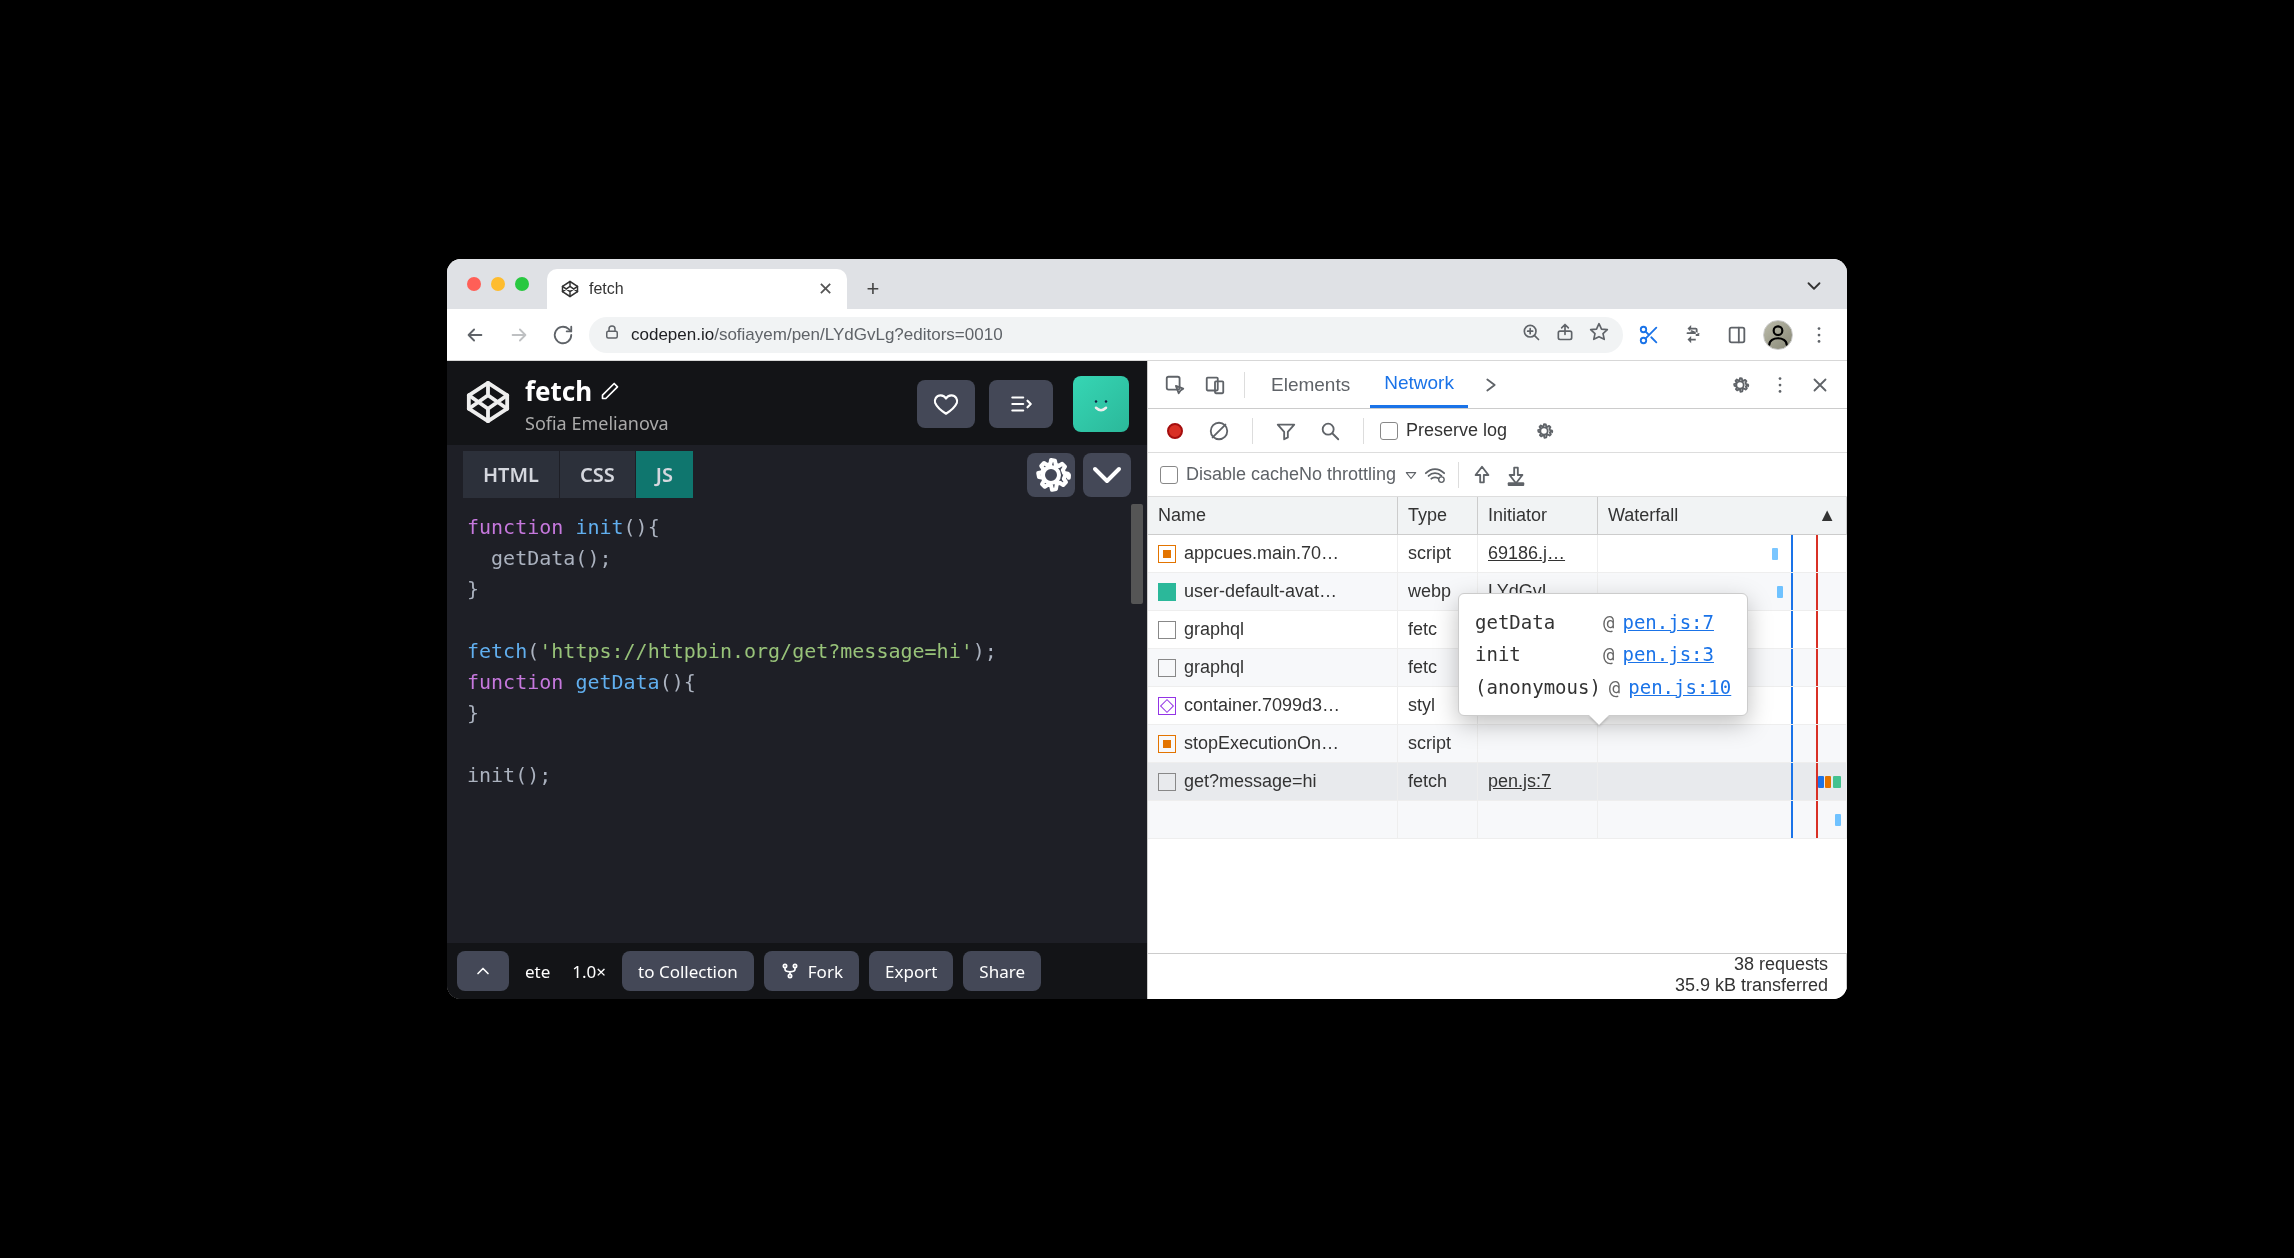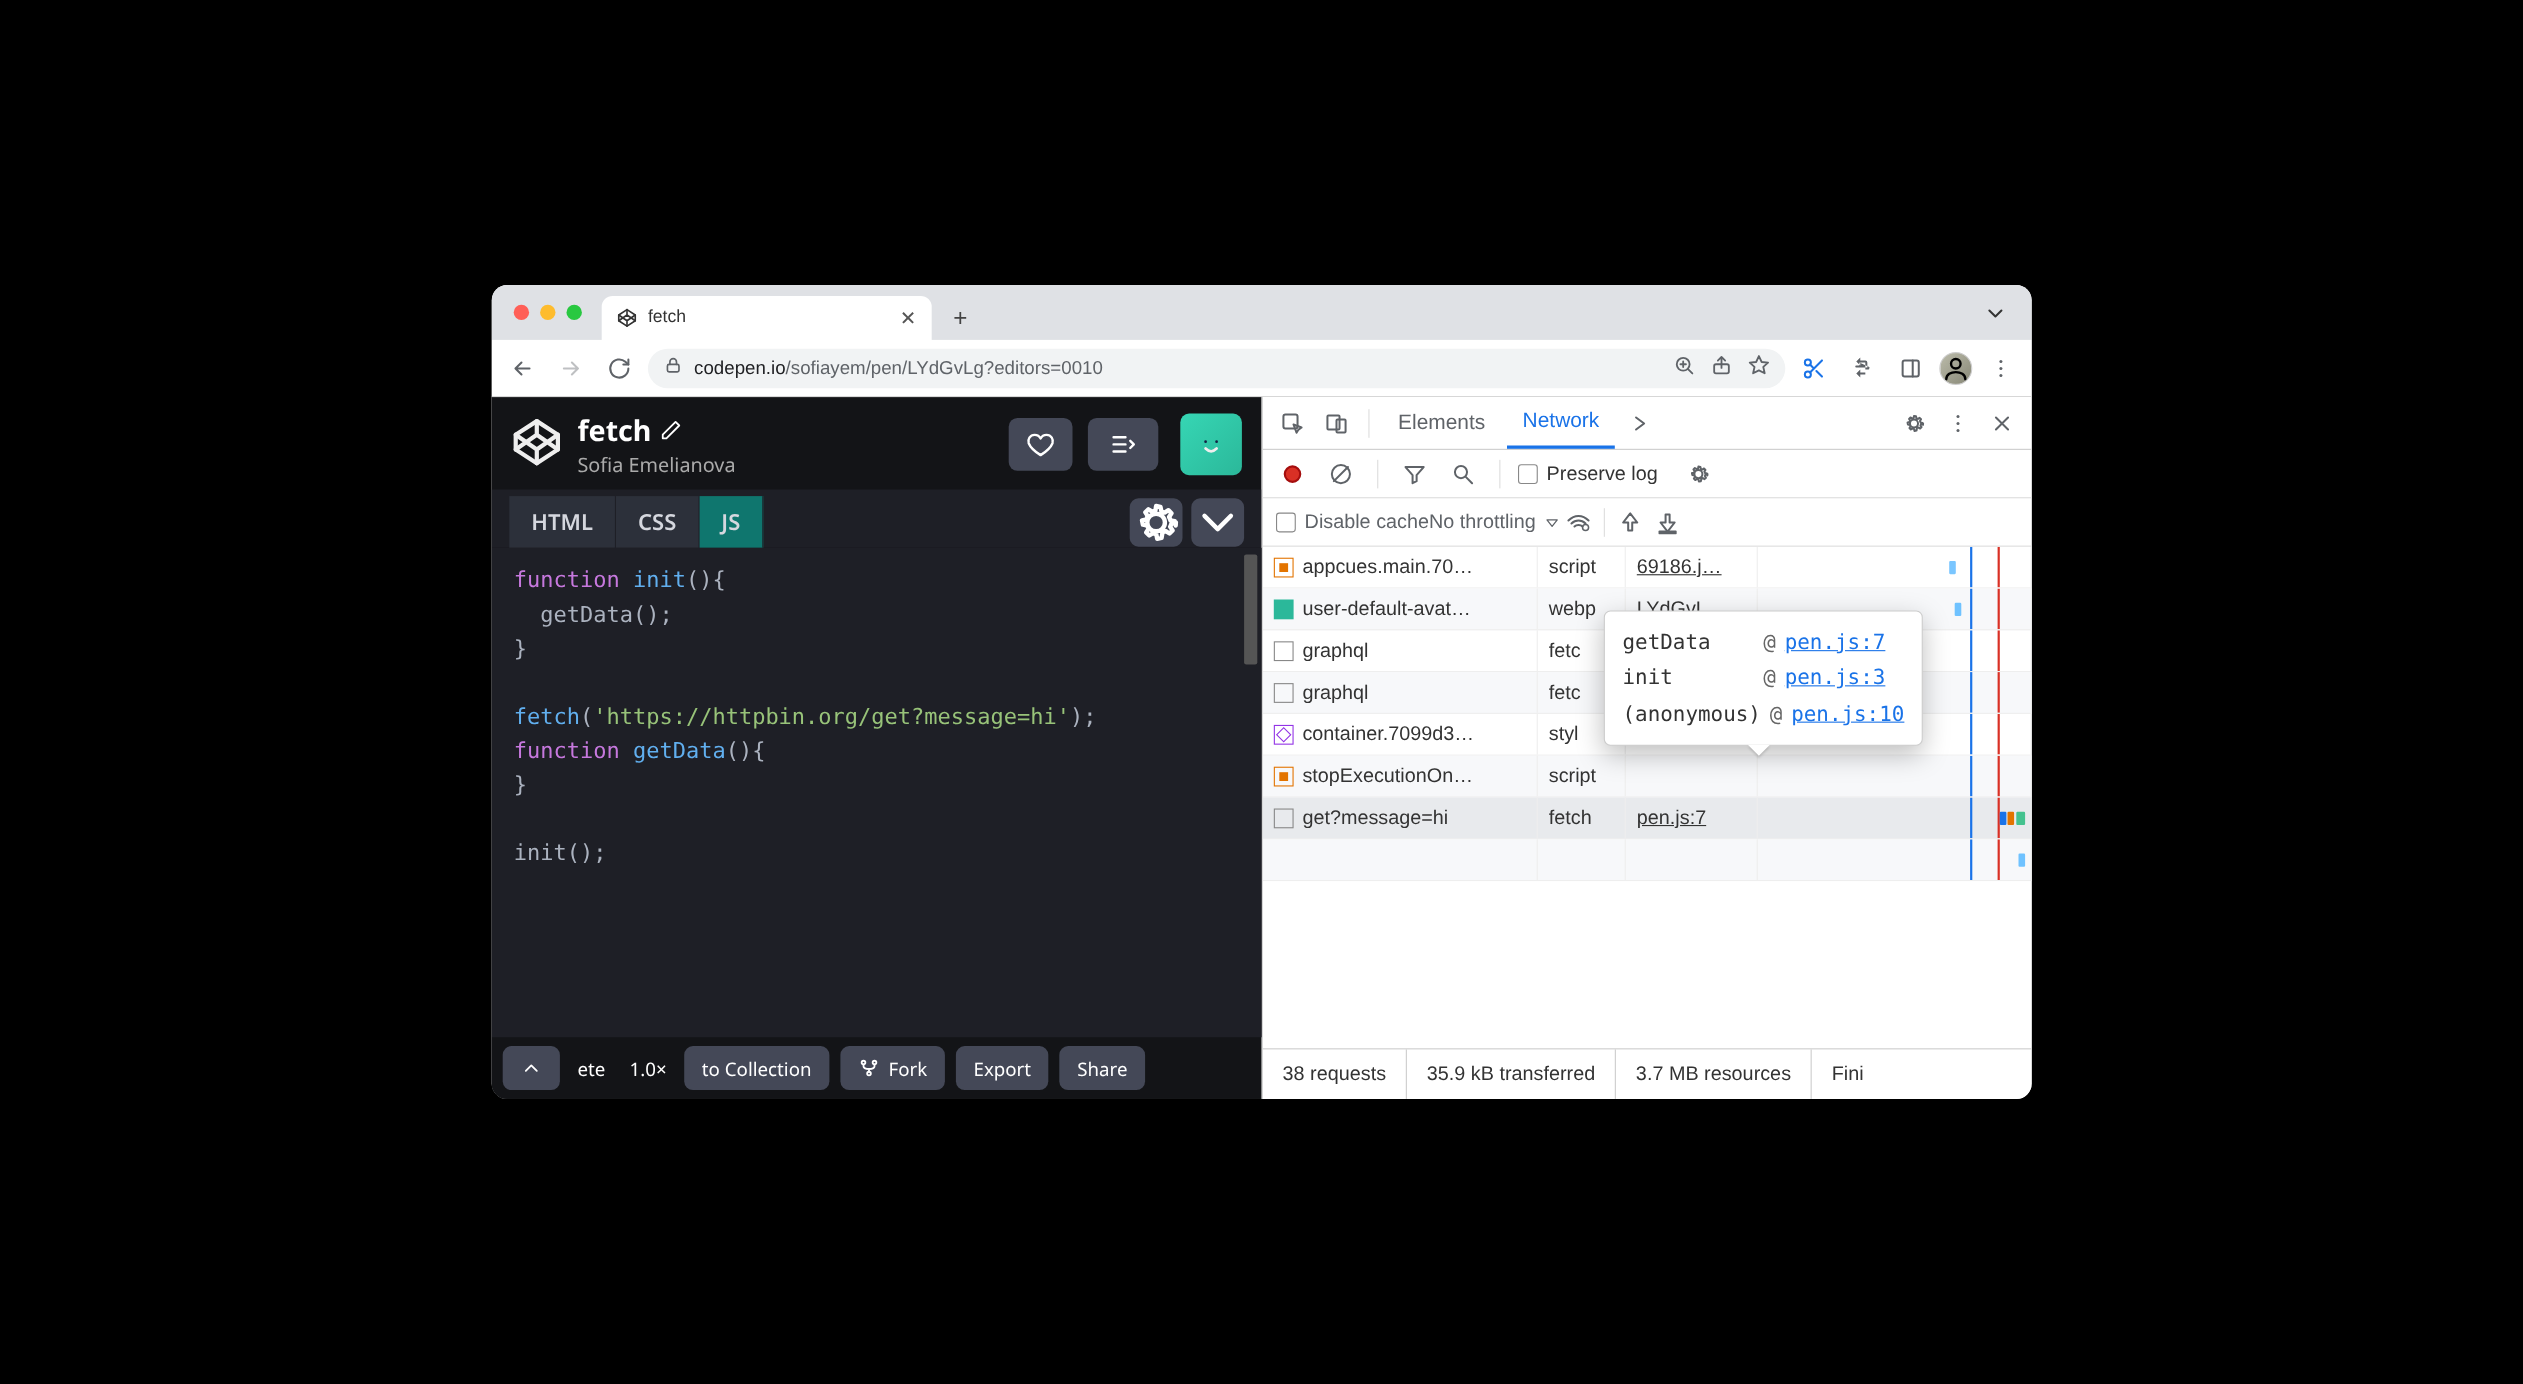--- a/index.html
+++ b/index.html
@@ -172,21 +172,21 @@
   .tooltip::after {
     content:"";
     position:absolute;
     bottom:-10px; left:130px;
     width:0;height:0;
     border-left:10px solid transparent;
     border-right:10px solid transparent;
     border-top:10px solid #fff;
     filter: drop-shadow(0 2px 1px rgba(0,0,0,.15));
   }
-  .dt-status { height:46px; border-top:1px solid #ccc; display:flex; align-items:flex-end; font-size:18px; color:#333;}
+  .dt-status { height:46px; border-top:1px solid #ccc; display:flex; align-items:flex-end; font-size:18px; color:#333;flex-direction:column;}
   .dt-status .seg { padding:0 18px; border-right:1px solid #ccc; height:100%; display:flex; align-items:center;}
   svg { fill: none; stroke: currentColor; stroke-width: 2; stroke-linecap: round; stroke-linejoin: round; }
 </style>
 </head>
 <body>
 
 <div class="window">
 
   <div class="tabstrip">
     <div class="traffic">
@@ -480,20 +480,29 @@
             </svg>
           </span>
         <span class="dt-ibtn">
             <svg viewBox="0 0 24 24" fill="currentColor" stroke="none">
               <path d="M12 21 5 12h5V4h4v8h5l-7 9Z"></path>
               <rect x="4" y="21" width="16" height="2"></rect>
             </svg>
           </span>
       </div>
 
+      <div class="net-head">
+        <div class="col name">Name</div>
+        <div class="col type">Type</div>
+        <div class="col init">Initiator</div>
+        <div class="col wf">
+            <span>Waterfall</span>
+            <span>▲</span>
+          </div>
+      </div>
 
       <div class="net-body">
 
         <div class="row">
           <div class="cell name">
               <span class="fileicon fi-js"></span>
               <span>appcues.main.70…</span>
             </div>
           <div class="cell type">script</div>
           <div class="cell init">

